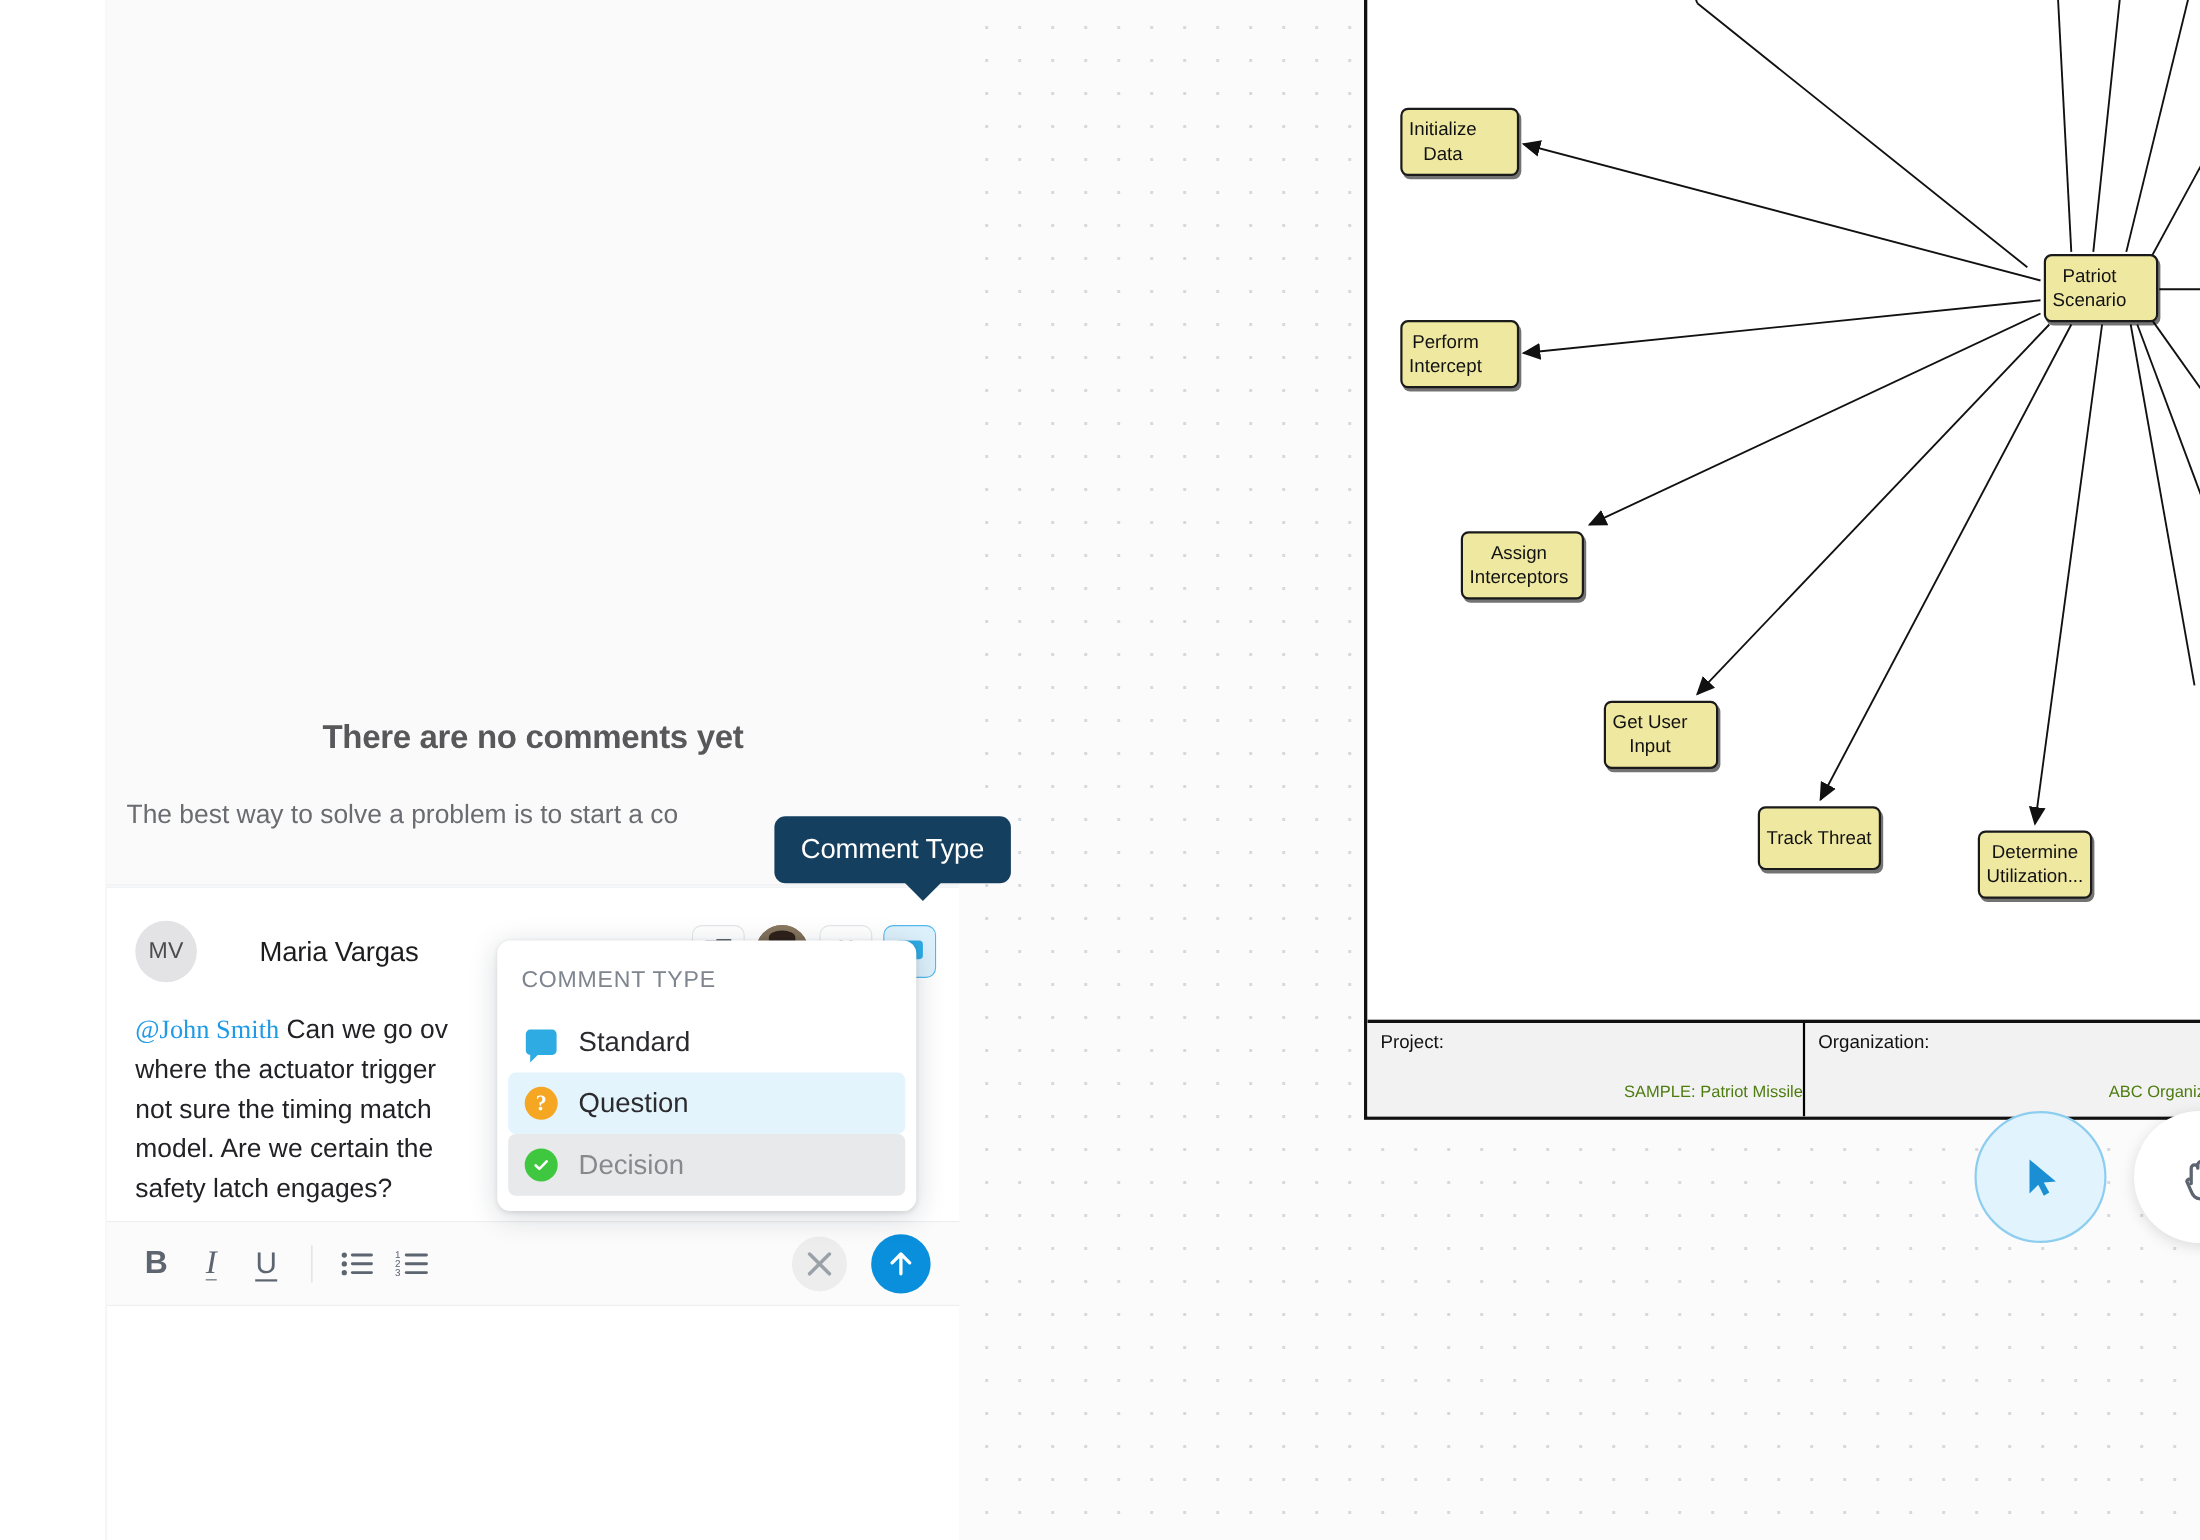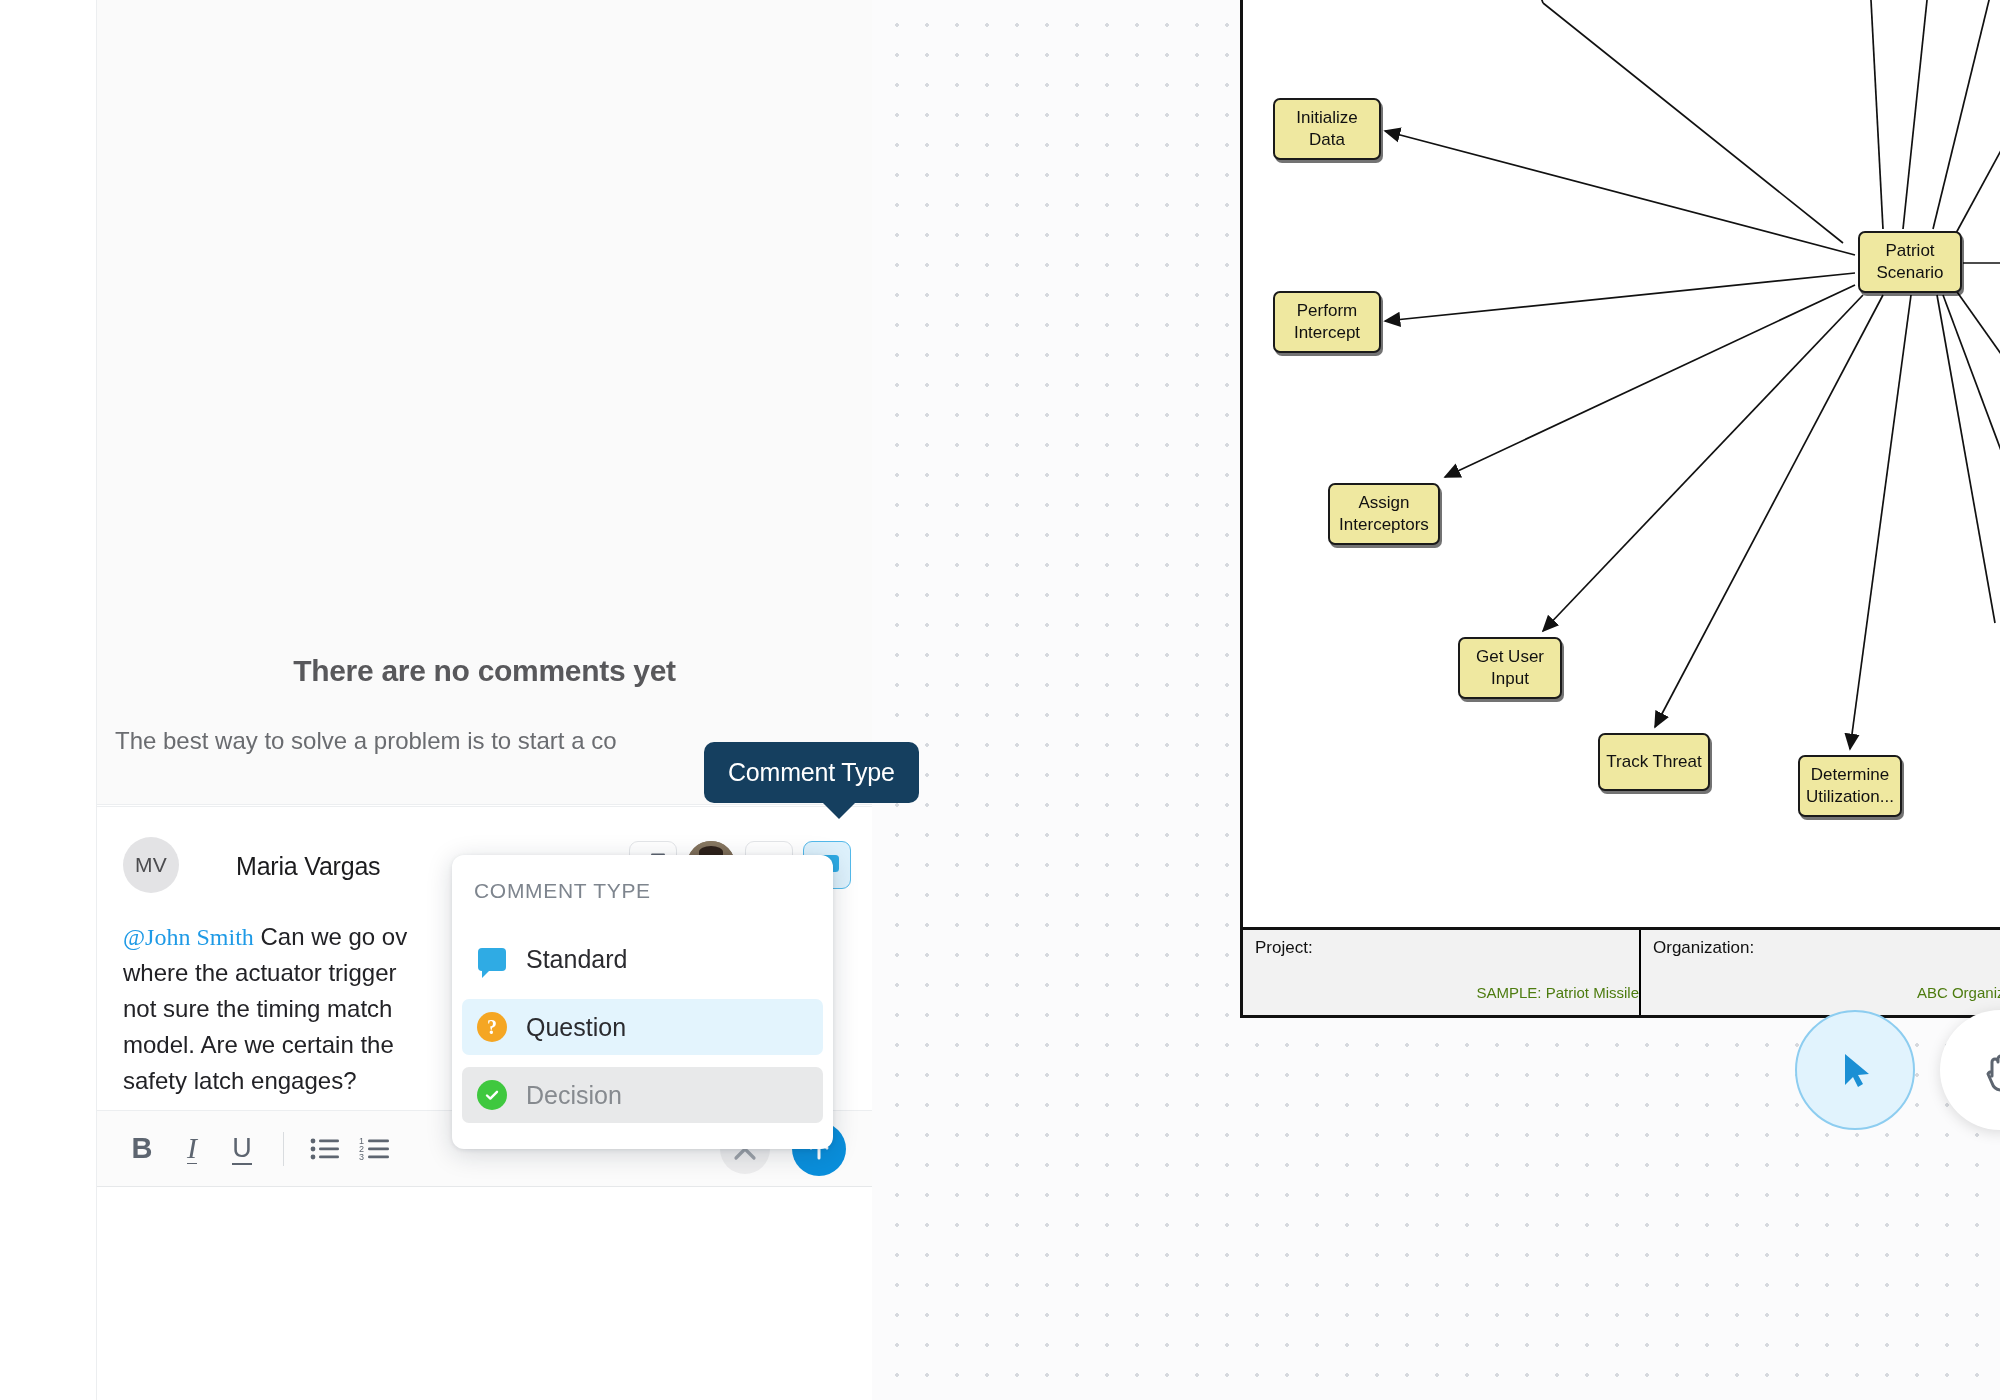--- a/index.html
+++ b/index.html
@@ -280,21 +280,21 @@
     color: #7e858e;
     letter-spacing: 0.7px;
     padding: 6px 22px 16px 22px;
   }
 
   .dd-item {
     display: flex;
     align-items: center;
     gap: 18px;
     height: 56px;
-    margin: 12px 10px;
+    margin: 0 10px;
     padding: 0 14px;
     border-radius: 7px;
     font-size: 25px;
     color: #2b2b2f;
   }
   .dd-item.hovered { background: #e3f4fd; }
   .dd-item.disabled { background: #e8e9ea; color: #868a8f; }
 
   .dd-ico { width: 32px; height: 32px; flex: none; display:flex; align-items:center; justify-content:center;}
 
@@ -339,21 +339,21 @@
   }
 
   .node {
     position: absolute;
     background: #efe8a0;
     border: 2.5px solid #1a1a1a;
     border-radius: 7px;
     box-shadow: 2px 3px 0 rgba(0,0,0,0.55);
     display: flex;
     align-items: center;
-    justify-content: center;
+    justify-content: flex-start;
     text-align: center;
     font-family: "Liberation Sans", sans-serif;
     font-size: 17px;
     line-height: 22px;
     color: #111;
     padding: 4px 6px;
   }
 
   .titleblock {
     position: absolute;

